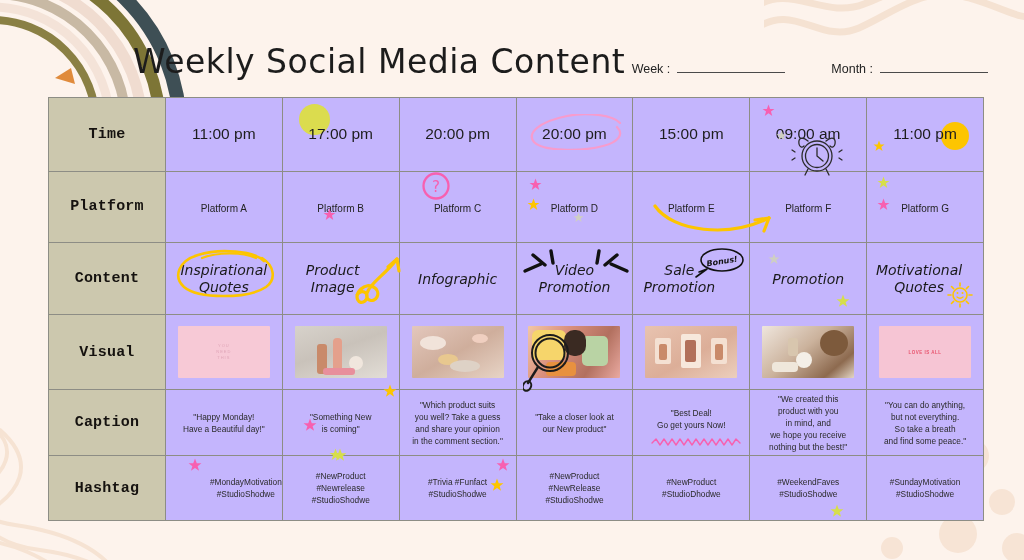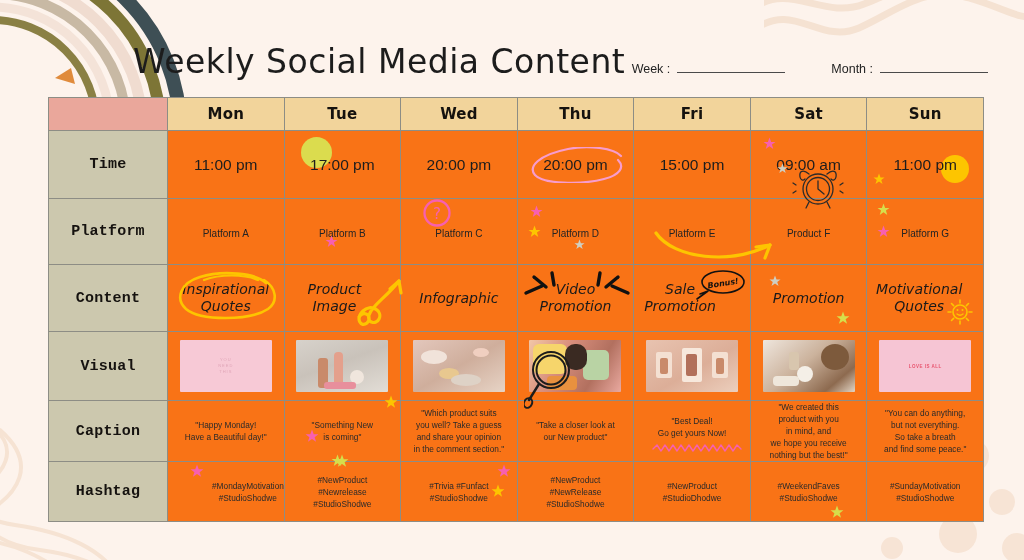--- a/index.html
+++ b/index.html
@@ -71,21 +71,21 @@
     letter-spacing: 0.2px;
   }
   .row-label {
     background: #ccc8ae;
     font-family: Liberation Mono, monospace;
     font-size: 15px;
     font-weight: 700;
     color: #15120f;
     letter-spacing: 0.2px;
   }
-  .cell { background: #f97316; overflow: visible; }
+  .cell { background: #c4b5fd; overflow: visible; }
 
   .r-time td     { height: 68px; }
   .r-platform td { height: 66px; }
   .r-content td  { height: 67px; }
   .r-visual td   { height: 69px; }
   .r-caption td  { height: 60px; }
   .r-hashtag td  { height: 60px; }
 
   .time-val {
     font-size: 15.5px;
@@ -210,30 +210,20 @@
     <span class="meta-rule"></span>
   </div>
   <div class="meta-field">
     <span>Month :</span>
     <span class="meta-rule"></span>
   </div>
 </div>
 
 <table id="content-table">
   <tbody>
-      <tr>
-    <td class="corner-cell"></td>
-    <td class="day-head">Mon</td>
-    <td class="day-head">Tue</td>
-    <td class="day-head">Wed</td>
-    <td class="day-head">Thu</td>
-    <td class="day-head">Fri</td>
-    <td class="day-head">Sat</td>
-    <td class="day-head">Sun</td>
-  </tr>
 
   <tr class="r-time">
     <td class="row-label">Time</td>
     <td class="cell">
       <span class="time-val">11:00 pm</span>
     </td>
     <td class="cell">
       <span class="dot-circle" style="width:31px;height:31px;background:#dbdc4e;left:16px;top:6px;"></span>
       <span class="time-val">17:00 pm</span>
     </td>
@@ -309,21 +299,21 @@
       <span class="platform-val">Platform D</span>
     </td>
     <td class="cell">
       <span class="platform-val">Platform E</span>
       <svg class="doodle" style="left:18px;top:26px;width:150px;height:40px;" viewBox="0 0 150 40">
         <path d="M4,8 C22,34 78,40 118,20" fill="none" stroke="#fdc500" stroke-width="3.2" stroke-linecap="round"></path>
         <path d="M118,20 L104,22 M118,20 L113,33" fill="none" stroke="#fdc500" stroke-width="3.2" stroke-linecap="round"></path>
       </svg>
     </td>
     <td class="cell">
-      <span class="platform-val">Product F</span>
+      <span class="platform-val">Platform F</span>
     </td>
     <td class="cell">
       <svg class="star" style="left:10px;top:4px;width:13px;height:13px;" viewBox="0 0 24 24">
         <path d="M12 1 L15 9 L23 9 L16.5 14 L19 22 L12 17 L5 22 L7.5 14 L1 9 L9 9 Z" fill="#d6de4b"></path>
       </svg>
       <svg class="star" style="left:10px;top:26px;width:13px;height:13px;" viewBox="0 0 24 24">
         <path d="M12 1 L15 9 L23 9 L16.5 14 L19 22 L12 17 L5 22 L7.5 14 L1 9 L9 9 Z" fill="#f760b0"></path>
       </svg>
       <span class="platform-val">Platform G</span>
     </td>

